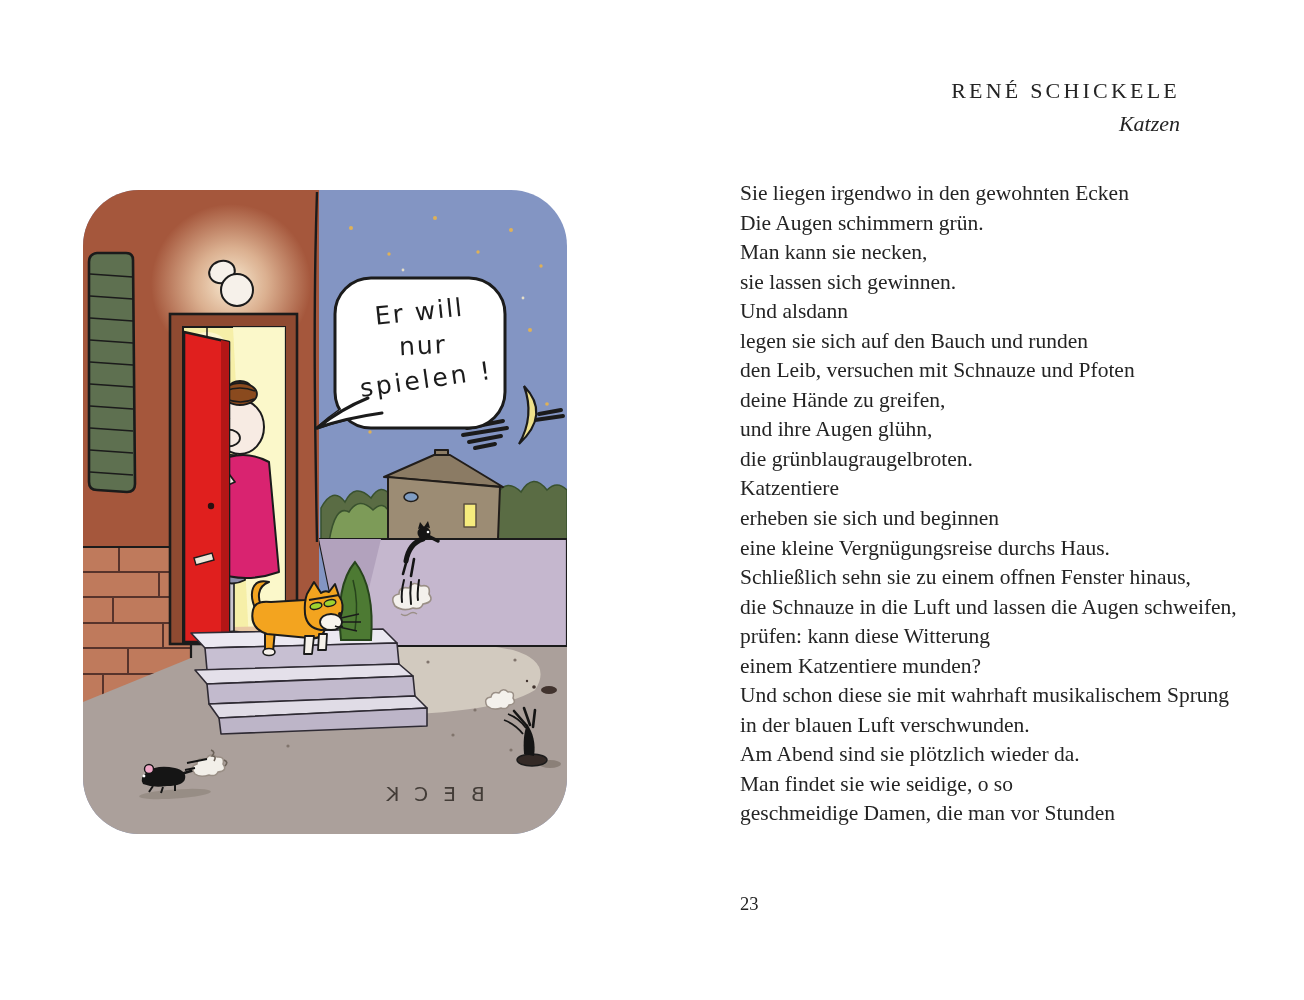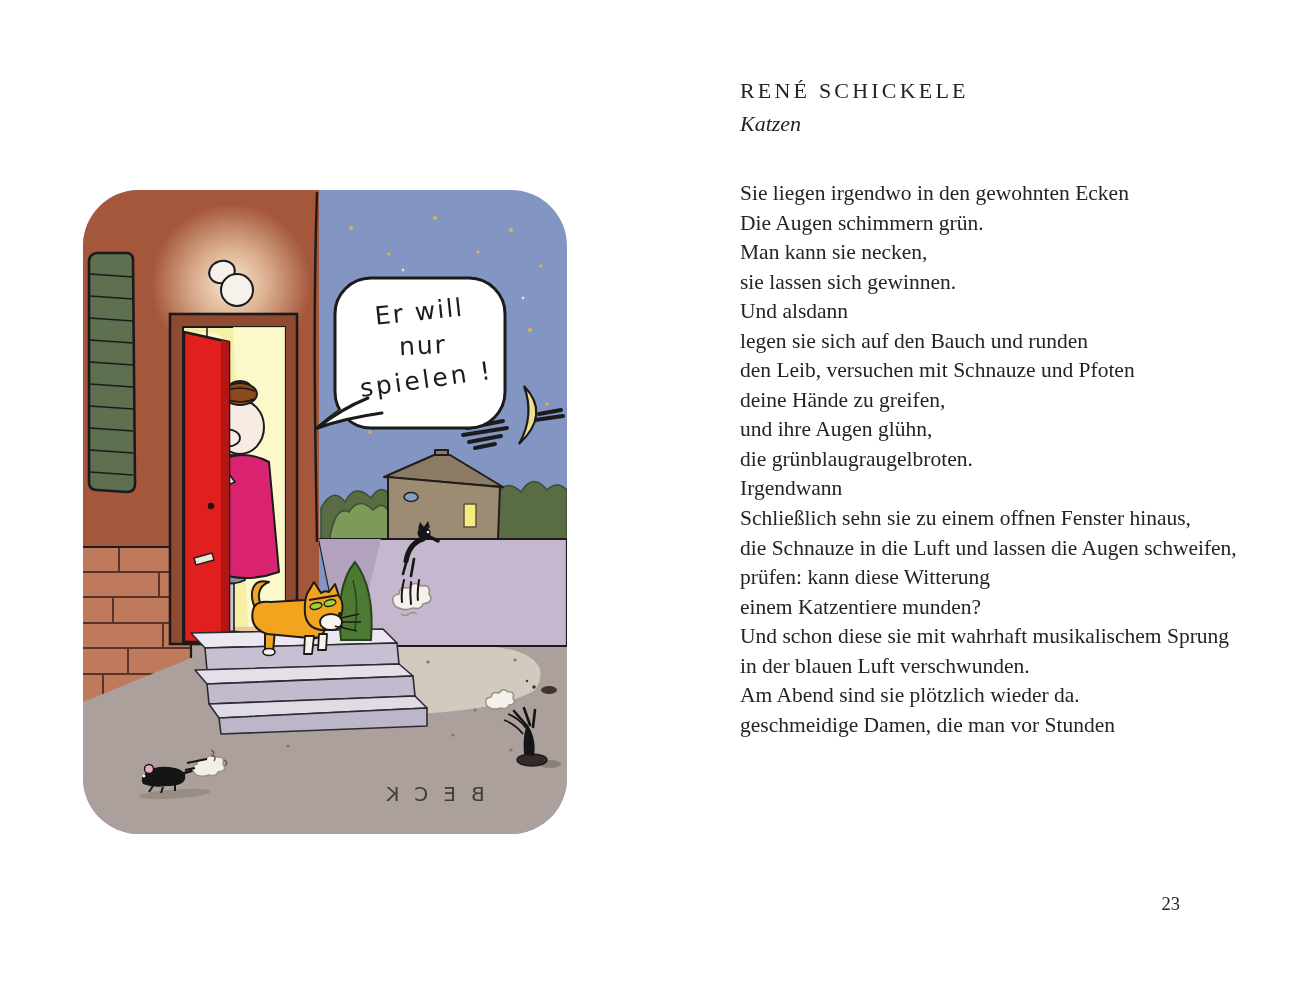--- a/index.html
+++ b/index.html
@@ -12,27 +12,27 @@
       transform:rotate(-6deg);text-align:center;
       font-family:"DejaVu Sans",sans-serif;font-size:25px;line-height:34px;
       color:#1c1c1c;letter-spacing:2px;}
   #bubble-text .bl2{transform:rotate(3deg);display:block;}
   #bubble-text .bl3{transform:rotate(-2deg);display:block;letter-spacing:3px;}
   #signature{position:absolute;left:255px;top:592px;width:180px;text-align:center;
       font-family:"DejaVu Sans",sans-serif;font-size:20px;color:#38322d;
       letter-spacing:15px;transform:scaleX(-1);opacity:.9;}
   
   #text-col{position:absolute;left:740px;top:78px;width:466px;}
-  .center-line{width:440px;text-align:left;}
+  .center-line{width:440px;text-align:right;}
   #author{font-size:22px;letter-spacing:3.2px;color:#242424;}
   #poem-title{font-style:italic;font-size:22px;margin-top:7px;color:#242424;}
   #poem{position:absolute;left:740px;top:171px;width:560px;
         font-size:21.5px;line-height:29.55px;color:#242424;margin-top:8px;}
   .poem-line{white-space:pre;}
-  #page-number{position:absolute;left:740px;top:894px;width:440px;text-align:right;
+  #page-number{position:absolute;left:740px;top:894px;width:440px;text-align:left;
         font-size:18.5px;color:#242424;}
 </style>
 </head>
 <body>
 
 <div id="page">
 
   <div id="illo-wrap">
     <svg id="illo" viewBox="0 0 484 644" xmlns="http://www.w3.org/2000/svg">
       <defs>
@@ -274,25 +274,28 @@
     <div class="poem-line">Sie liegen irgendwo in den gewohnten Ecken</div>
     <div class="poem-line">Die Augen schimmern grün.</div>
     <div class="poem-line">Man kann sie necken,</div>
     <div class="poem-line">sie lassen sich gewinnen.</div>
     <div class="poem-line">Und alsdann</div>
     <div class="poem-line">legen sie sich auf den Bauch und runden</div>
     <div class="poem-line">den Leib, versuchen mit Schnauze und Pfoten</div>
     <div class="poem-line">deine Hände zu greifen,</div>
     <div class="poem-line">und ihre Augen glühn,</div>
     <div class="poem-line">die grünblaugraugelbroten.</div>
-    <div class="poem-line">Irgendwann</div>
+    <div class="poem-line">Katzentiere</div>
+    <div class="poem-line">erheben sie sich und beginnen</div>
+    <div class="poem-line">eine kleine Vergnügungsreise durchs Haus.</div>
     <div class="poem-line">Schließlich sehn sie zu einem offnen Fenster hinaus,</div>
     <div class="poem-line">die Schnauze in die Luft und lassen die Augen schweifen,</div>
     <div class="poem-line">prüfen: kann diese Witterung</div>
     <div class="poem-line">einem Katzentiere munden?</div>
     <div class="poem-line">Und schon diese sie mit wahrhaft musikalischem Sprung</div>
     <div class="poem-line">in der blauen Luft verschwunden.</div>
     <div class="poem-line">Am Abend sind sie plötzlich wieder da.</div>
+    <div class="poem-line">Man findet sie wie seidige, o so</div>
     <div class="poem-line">geschmeidige Damen, die man vor Stunden</div>
   </div>
 
   <div id="page-number">23</div>
 </div>
 
 </body></html>

